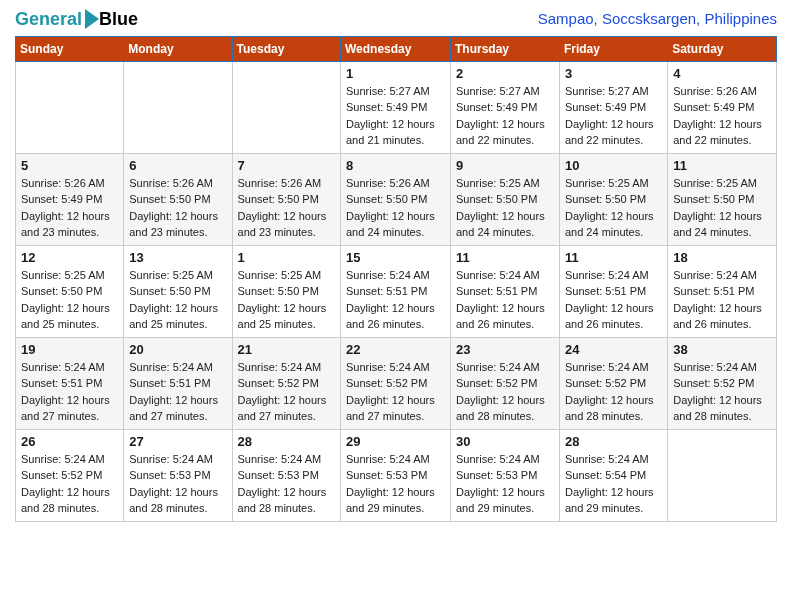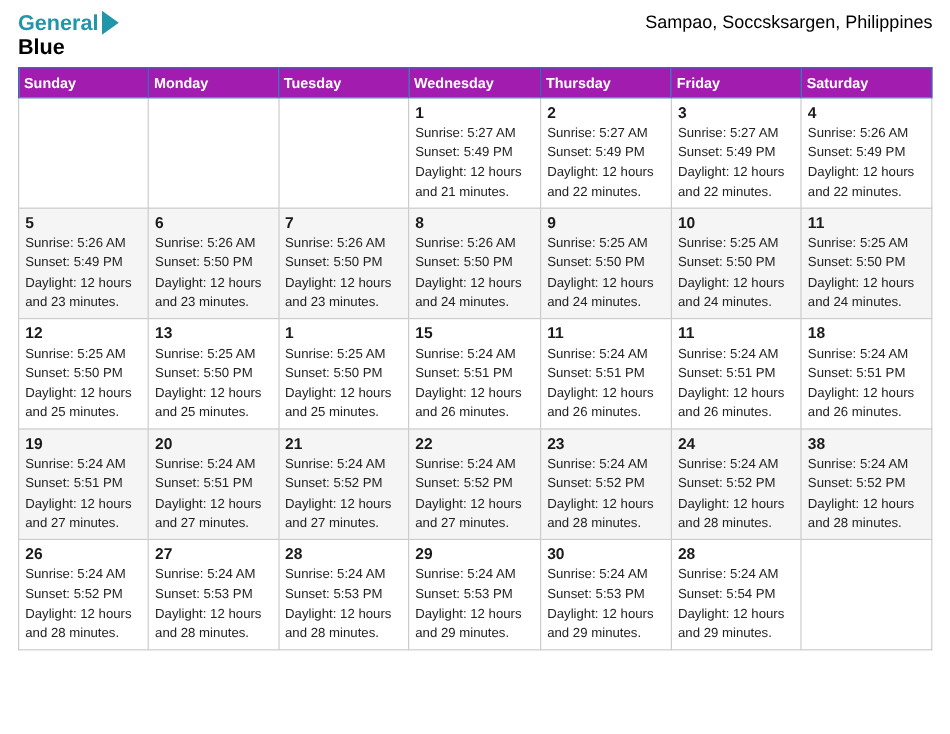--- a/index.html
+++ b/index.html
@@ -42,29 +42,29 @@
     .title-block {
       text-align: right;
     }
     .main-title {
       font-size: 36px;
       font-weight: bold;
       color: #1a3a5c;
     }
     .subtitle {
       font-size: 15px;
-      color: #000000;
+      color: #1d4ed8;
     }
     .calendar {
       width: 100%;
       border-collapse: collapse;
       font-size: 11px;
     }
     .calendar thead tr {
-      background: #a21caf;
+      background: #c2410c;
       color: #fff;
     }
     .calendar thead th {
       padding: 5px 4px;
       text-align: left;
       font-size: 12px;
       font-weight: bold;
       border: 1px solid #2d6db5;
     }
     .calendar tbody tr {
@@ -94,21 +94,21 @@
     }
     .empty-cell {
       background: #f9f9f9;
     }
   </style>
 </head>
 <body>
 
 <div class="header">
   <div class="logo">
-    <div style="display:flex;flex-direction:column;align-items:flex-start;">
+    <div style="display:flex;flex-direction:row;align-items:flex-start;">
       <div style="display:flex;align-items:center;">
         <span class="logo-text"><span>General</span></span>
         <div class="logo-arrow"></div>
       </div>
       <span class="logo-text" style="color:#000000;">Blue</span>
     </div>
   </div>
   <div class="title-block">
     <div class="subtitle">Sampao, Soccsksargen, Philippines</div>
   </div>

